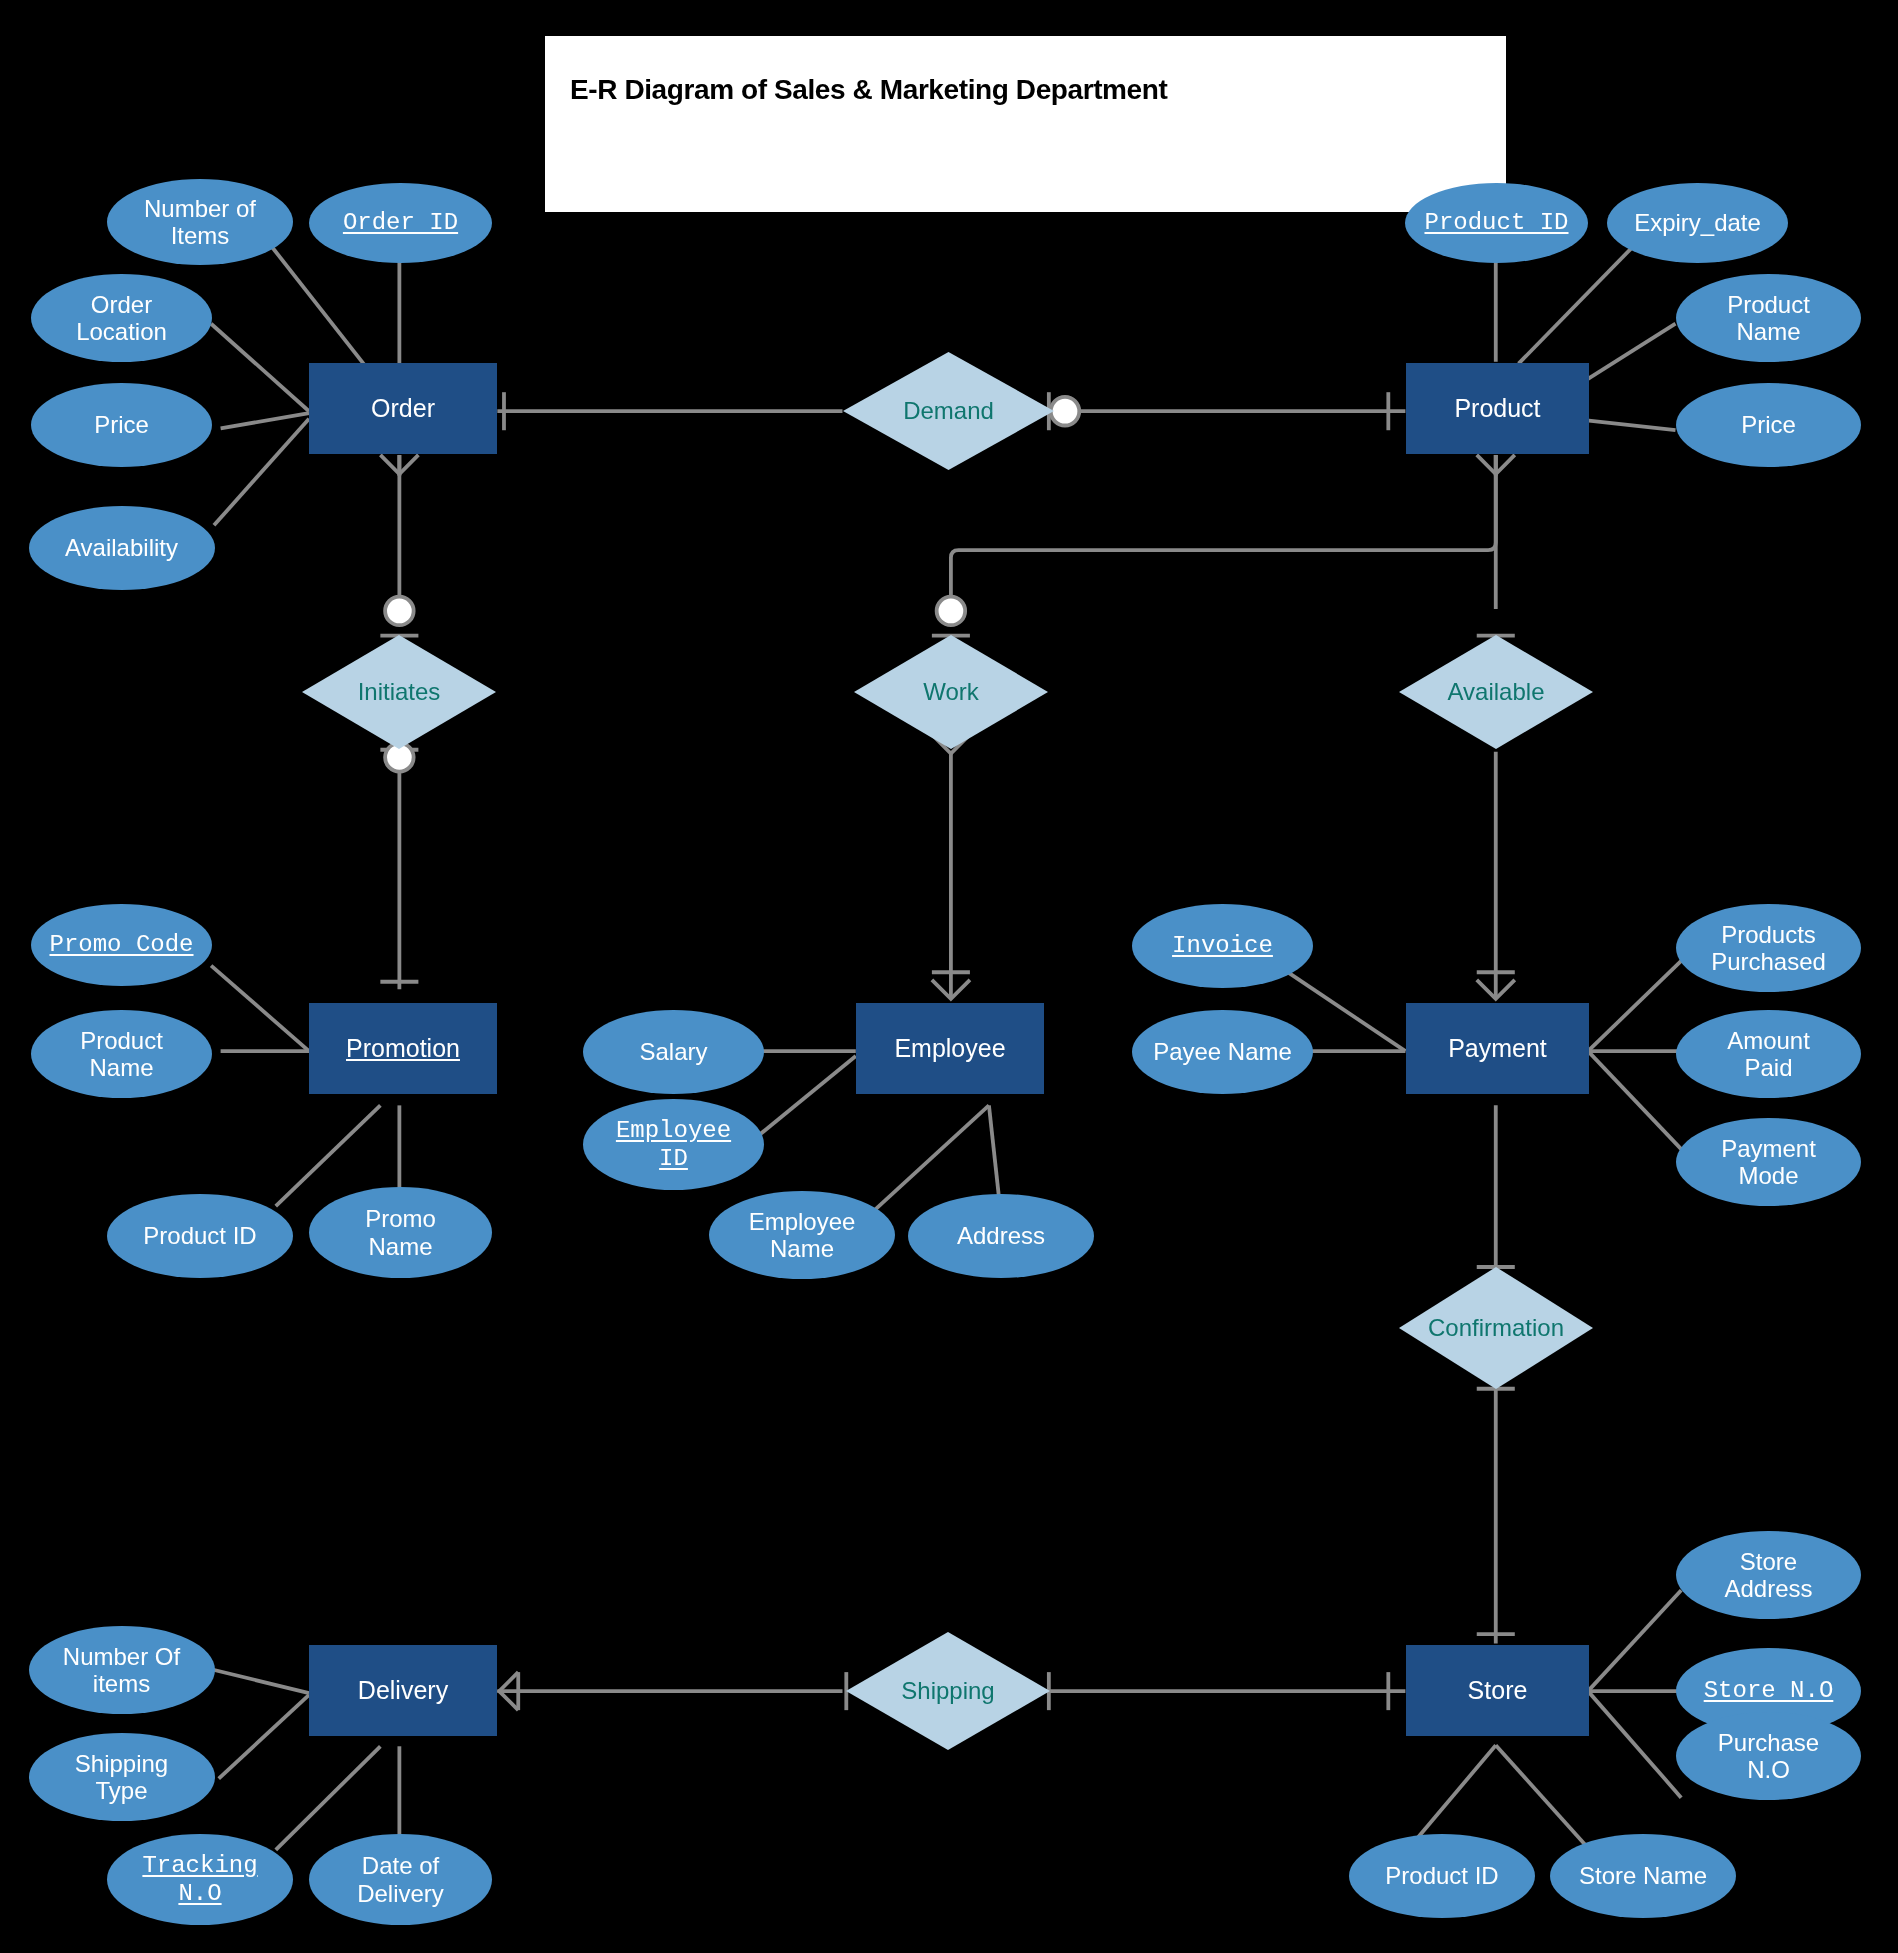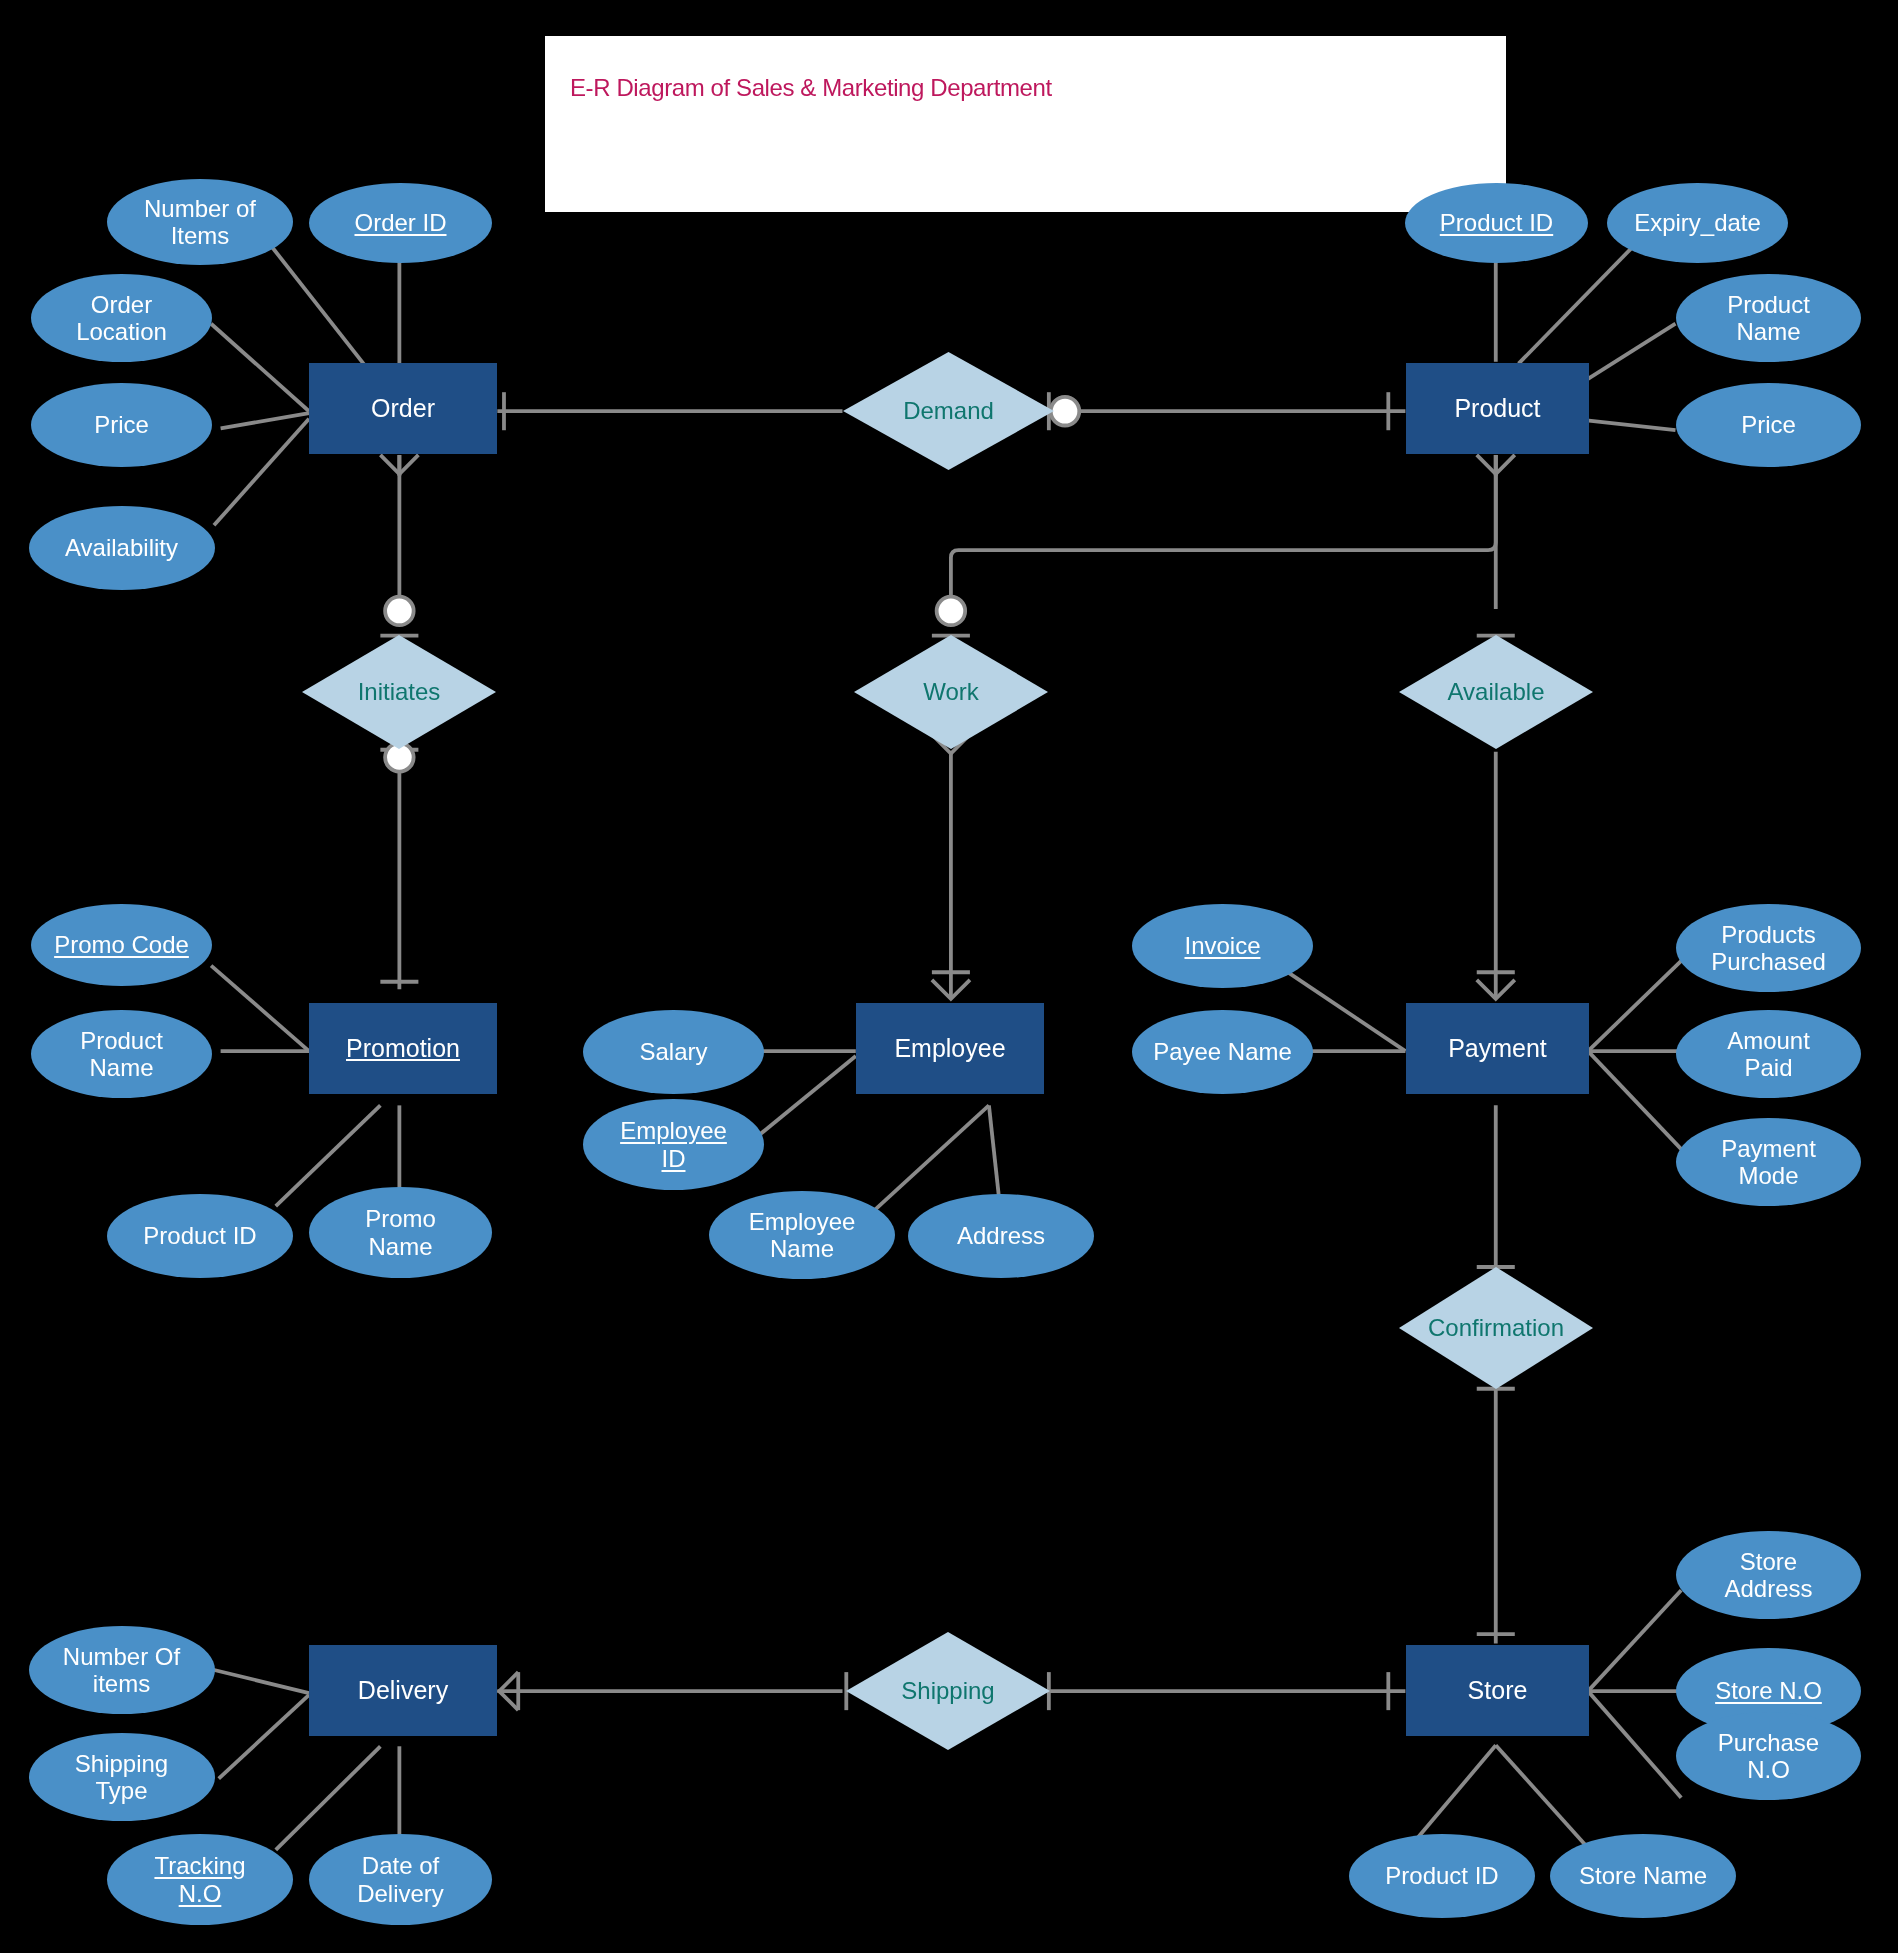--- a/index.html
+++ b/index.html
@@ -12,41 +12,41 @@
   #stage{position:absolute;inset:0;}
   svg#wires{position:absolute;left:0;top:0;width:1898px;height:1954px;}
 
   
   .title-banner{
     position:absolute;background:#ffffff;
     display:flex;align-items:flex-start;
   }
   .title-banner .t-text{
     font-family:"Liberation Sans", sans-serif;
-    font-weight:normal;font-size:24px;color:#be185d;
+    font-weight:bold;font-size:28px;color:#000000;
     letter-spacing:-0.4px;white-space:nowrap;
   }
 
   
   .entity{
     position:absolute;background:#1f4e86;
     display:flex;align-items:center;justify-content:center;
     color:#ffffff;font-size:25px;font-family:"Liberation Sans", sans-serif;
     box-sizing:border-box;z-index:4;
   }
 
   
   .attr{
     position:absolute;background:#4a90c8;border-radius:50%;
     display:flex;align-items:center;justify-content:center;text-align:center;
     color:#ffffff;font-size:24px;line-height:1.14;
     font-family:"Liberation Sans", sans-serif;
     box-sizing:border-box;z-index:3;padding:0 5.7px;
   }
-  .attr.pk > span{text-decoration:underline;text-underline-offset:2.9px;}
+  .attr.pk > span{text-decoration:underline;text-underline-offset:2.9px;font-family:Liberation Mono, monospace;}
 
   
   .rel{
     position:absolute;z-index:4;
     display:flex;align-items:center;justify-content:center;
   }
   .rel .dia{
     position:absolute;left:0;top:0;width:100%;height:100%;
     background:#b8d3e5;
     clip-path:polygon(50% 0%,100% 50%,50% 100%,0% 50%);

